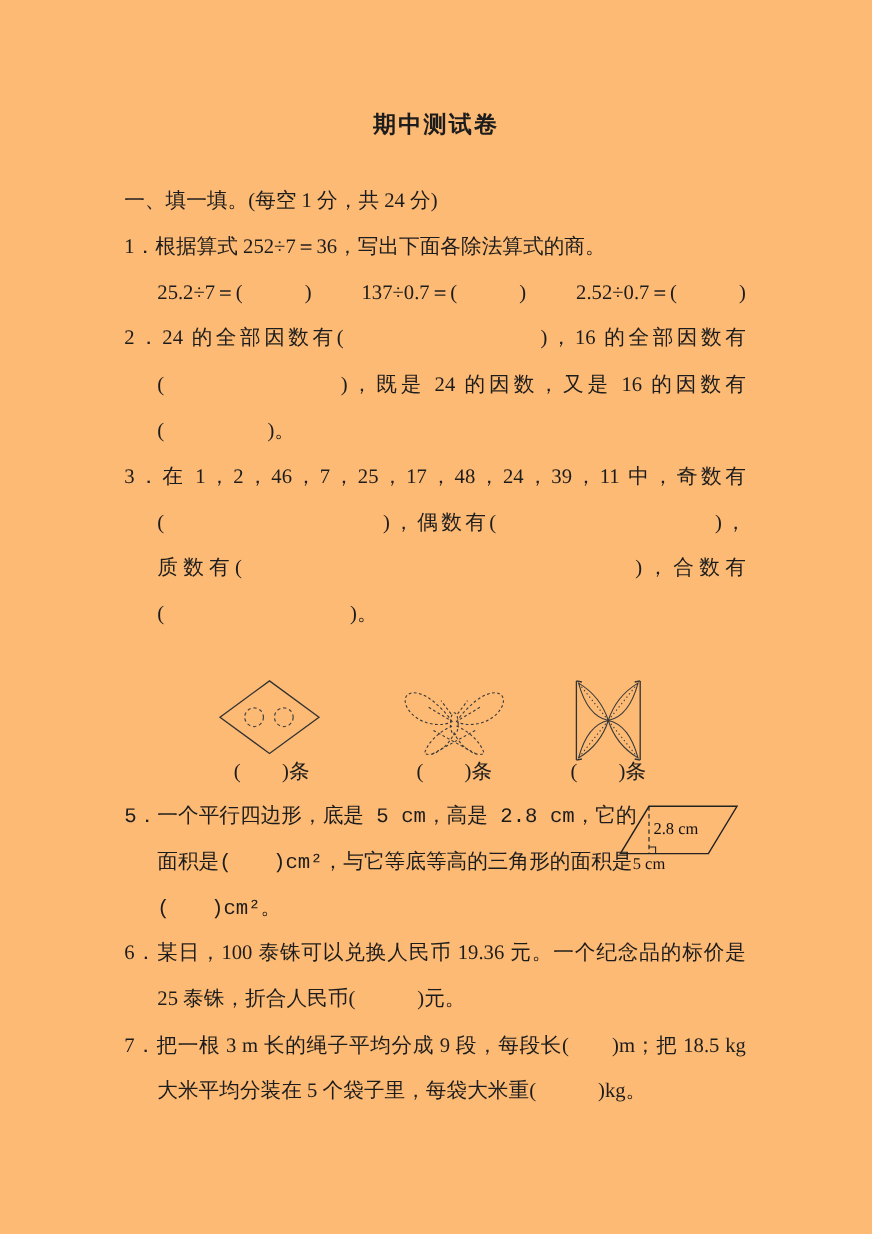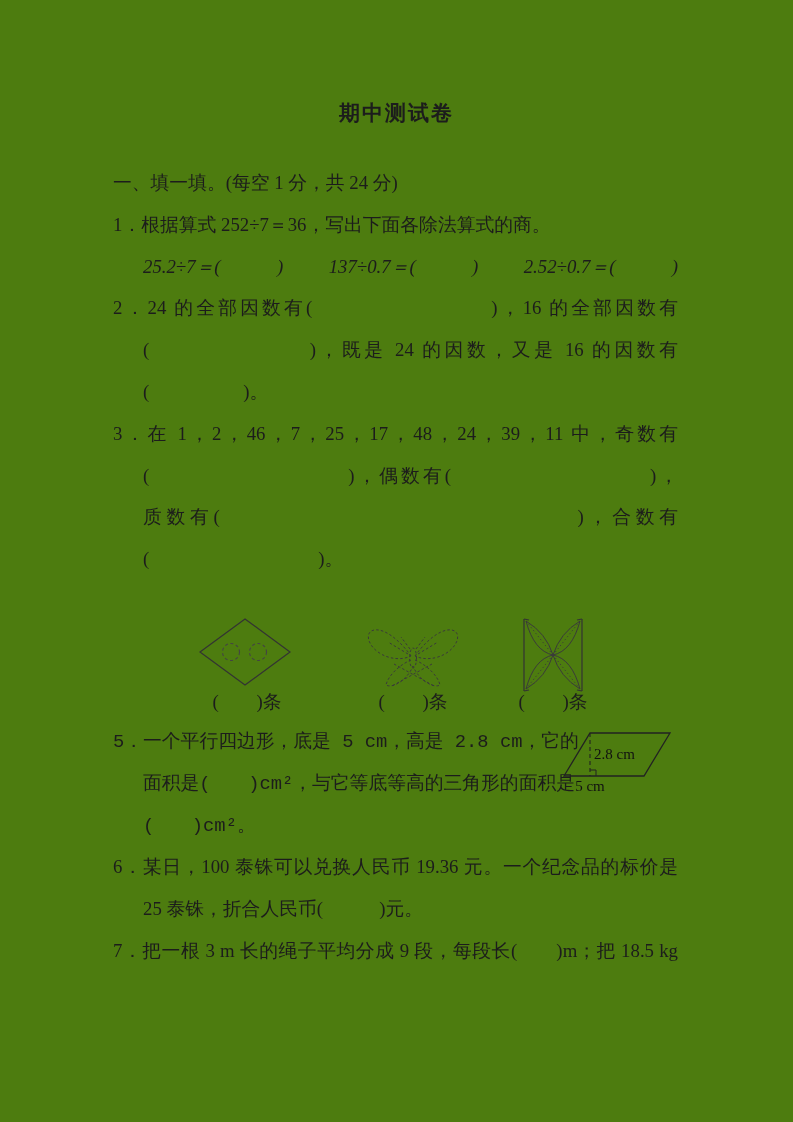--- a/index.html
+++ b/index.html
@@ -1,40 +1,40 @@
 <!DOCTYPE html>
 <html><head>
 <meta charset="utf-8">
 <style>
   html,body{margin:0;padding:0;background:#9a9a9a;}
   .page{
     position:relative;
     width:793px;height:1122px;
-    background:#4d7c0f;
+    background:#fdba74;
     margin:0 auto;
     font-family:"Liberation Serif", serif;
     color:#1c1c1c;
     overflow:hidden;
   }
   .title{
     position:absolute;left:0;top:99px;width:793px;
     margin:0;text-align:center;
     font-size:21px;font-weight:bold;letter-spacing:2px;
     font-family:"Liberation Serif", serif;
   }
   .block{position:absolute;left:113px;width:565px;font-size:18.8px;}
   .b1{top:162px;}
   .b5{top:722px;font-family:Liberation Mono, monospace;}
   .b67{top:846px;}
   .tl{height:41.8px;line-height:41.8px;white-space:nowrap;}
   .tl.just{white-space:normal;text-align:justify;text-align-last:justify;overflow:hidden;}
   .ind{padding-left:30px;}
   .ind.just{padding-left:30px;}
   .eqrow{display:flex;justify-content:space-between;padding-left:30px;}
-  .eqrow span{white-space:nowrap;font-style:italic;}
+  .eqrow span{white-space:nowrap;}
   .q4line{position:absolute;left:113px;top:573px;width:565px;font-size:18.8px;}
   .fig{position:absolute;}
   .cap{
     position:absolute;top:688px;height:28px;line-height:28px;
     font-size:18.8px;text-align:center;white-space:nowrap;
   }
   .pfig{position:absolute;left:552px;top:722px;width:150px;height:78px;}
   .pfig svg{position:absolute;left:0;top:0;}
   .dimlab{
     position:absolute;font-size:15px;line-height:17px;white-space:nowrap;color:#111;
@@ -128,15 +128,16 @@
       <path d="M38,48 L44,48 L44,54" fill="none" stroke="#222" stroke-width="1"></path>
     </svg>
     <div class="dimlab dim-h">2.8 cm</div>
     <div class="dimlab dim-b">5 cm</div>
   </div>
 
   <div class="block b67">
     <div class="tl just">6．某日，100 泰铢可以兑换人民币 19.36 元。一个纪念品的标价是</div>
     <div class="tl ind">25 泰铢，折合人民币(　　　)元。</div>
     <div class="tl just">7．把一根 3 m 长的绳子平均分成 9 段，每段长(　　)m；把 18.5 kg</div>
+    <div class="tl ind">大米平均分装在 5 个袋子里，每袋大米重(　　　)kg。</div>
   </div>
 
 </div>
 
 </body></html>

